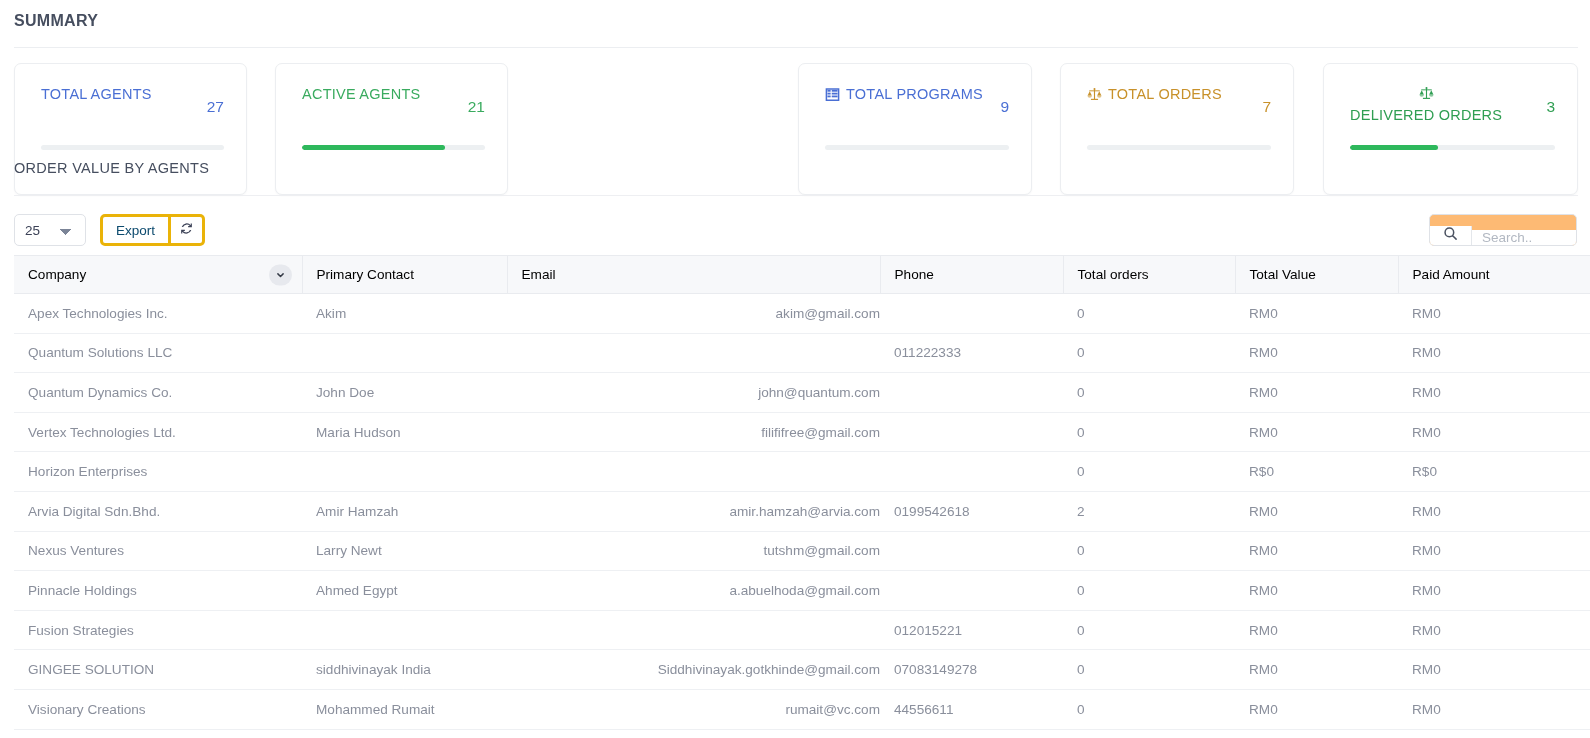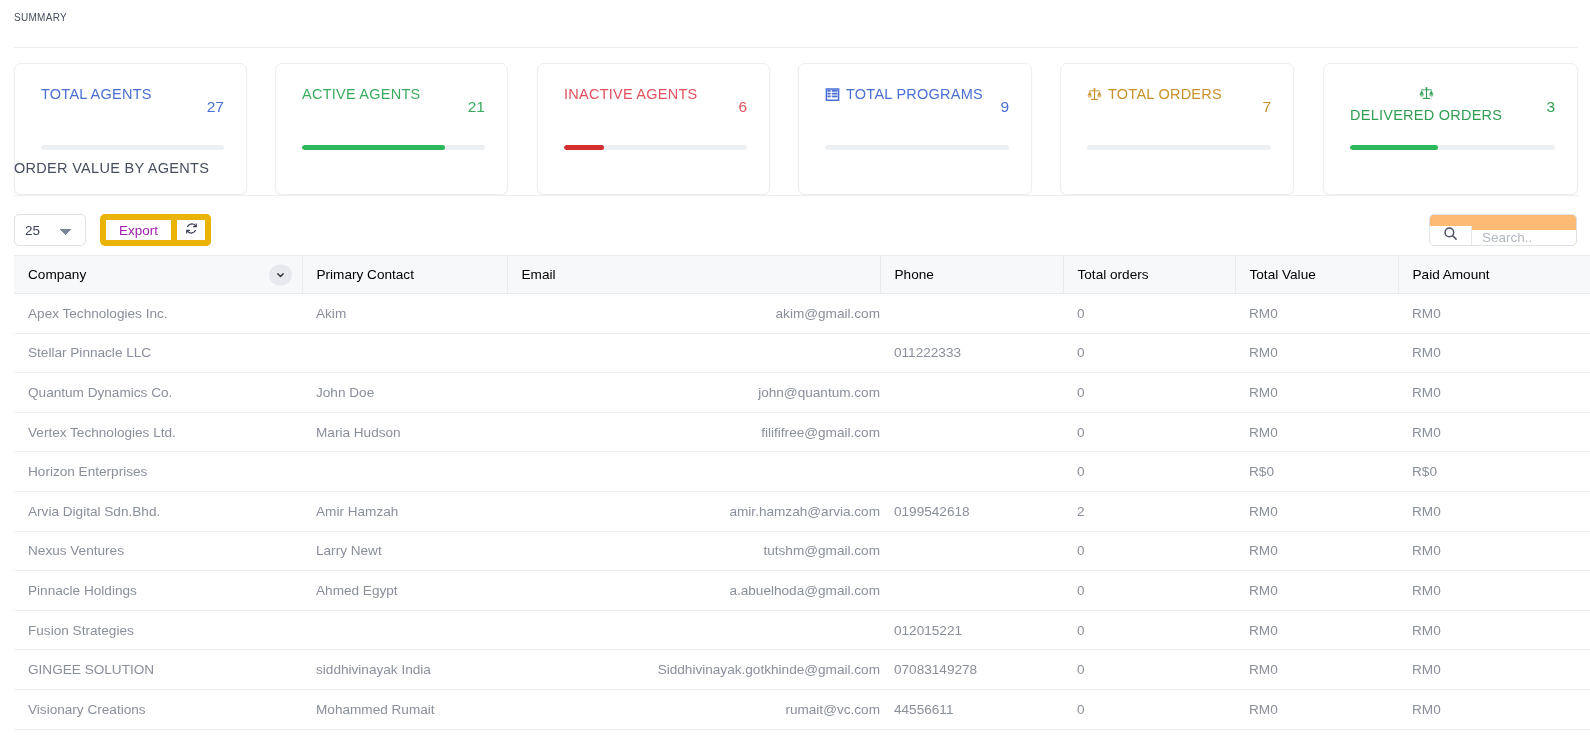--- a/index.html
+++ b/index.html
@@ -7,21 +7,21 @@
     width: 1590px; height: 738px;
     background: #ffffff;
     font-family: "Liberation Sans", sans-serif;
     color: #3c4257;
     overflow: hidden;
   }
 
   
   .summary-heading {
     position: absolute; left: 14px; top: 12px;
-    font-size: 10px; letter-spacing: .3px; color: #464e5f;
+    font-size: 16px; letter-spacing: .3px; color: #464e5f; font-weight: bold;
   }
   .summary-divider {
     position: absolute; left: 14px; top: 47px;
     width: 1564px; height: 1px; background: #eceef1;
   }
 
   
   .cards { position: absolute; left: 0; top: 63px; width: 1590px; height: 102px; }
   .card {
     position: absolute; top: 0; height: 132px;
@@ -66,22 +66,22 @@
     -webkit-appearance: none; appearance: none;
     background-image:
       linear-gradient(45deg, transparent 50%, #7b8497 50%),
       linear-gradient(135deg, #7b8497 50%, transparent 50%);
     background-position: calc(100% - 20px) 14px, calc(100% - 14px) 14px;
     background-size: 6px 6px, 6px 6px;
     background-repeat: no-repeat;
   }
   .btn-group { display: flex; margin-left: 14px; }
   .btn {
-    height: 32px; border: 6px solid #eab308; background: #fff;
-    font-family: "Liberation Sans", sans-serif; font-size: 13.5px; color: #a21caf;
+    height: 32px; border: 3px solid #eab308; background: #fff;
+    font-family: "Liberation Sans", sans-serif; font-size: 13.5px; color: #0c4a6e;
     display: flex; align-items: center; justify-content: center; cursor: pointer;
   }
   .btn-export { padding: 0 13px; border-radius: 5px 0 0 5px; }
   .btn-refresh { width: 34px; border-left: 0; border-radius: 0 5px 5px 0; }
 
   
   .search-wrap {
     position: absolute; right: 13px; top: 214px;
     height: 32px; display: flex; align-items: flex-end;
     border: 1px solid #dfe2e7; border-radius: 5px; background: #fdba74; overflow: hidden;
@@ -156,29 +156,20 @@
         <i style="width: 0%; background: rgb(237, 240, 242);"></i>
       </div>
     </div>
     <div class="card" style="left: 275px; width: 233px;">
       <div class="card-title" style="color: rgb(58, 171, 95);">
         <span>ACTIVE AGENTS</span>
       </div>
       <div class="card-value" style="color: rgb(58, 171, 95);">21</div>
       <div class="card-bar">
         <i style="width: 78%; background: rgb(46, 184, 92);"></i>
-      </div>
-    </div>
-    <div class="card" style="left: 537px; width: 233px;">
-      <div class="card-title" style="color: rgb(224, 82, 95);">
-        <span>INACTIVE AGENTS</span>
-      </div>
-      <div class="card-value" style="color: rgb(224, 82, 95);">6</div>
-      <div class="card-bar">
-        <i style="width: 22%; background: rgb(211, 47, 47);"></i>
       </div>
     </div>
     <div class="card" style="left: 798px; width: 234px;">
       <div class="card-title" style="color: rgb(74, 111, 212);">
         <span class="ct-icon">
           <svg width="15" height="15" viewBox="0 0 16 16" fill="#4a6fd4">
             <path d="M1.5 2h13v12h-13z" fill="none" stroke="#4a6fd4" stroke-width="1.6"></path>
             <rect x="2.6" y="3.1" width="3.4" height="1.9"></rect>
             <rect x="7.2" y="3.1" width="6.2" height="1.9"></rect>
             <rect x="2.6" y="6.1" width="3.4" height="1.9"></rect>
@@ -288,21 +279,21 @@
         <tr>
           <td class="c-company link-cell">Apex Technologies Inc.</td>
           <td class="c-contact link-cell">Akim</td>
           <td class="c-email link-cell">akim@gmail.com</td>
           <td class="c-phone link-cell"></td>
           <td class="c-orders">0</td>
           <td class="c-value">RM0</td>
           <td class="c-paid">RM0</td>
         </tr>
         <tr>
-          <td class="c-company link-cell">Stellar Pinnacle LLC</td>
+          <td class="c-company link-cell">Quantum Solutions LLC</td>
           <td class="c-contact link-cell"></td>
           <td class="c-email link-cell"></td>
           <td class="c-phone link-cell">011222333</td>
           <td class="c-orders">0</td>
           <td class="c-value">RM0</td>
           <td class="c-paid">RM0</td>
         </tr>
         <tr>
           <td class="c-company link-cell">Quantum Dynamics Co.</td>
           <td class="c-contact link-cell">John Doe</td>

